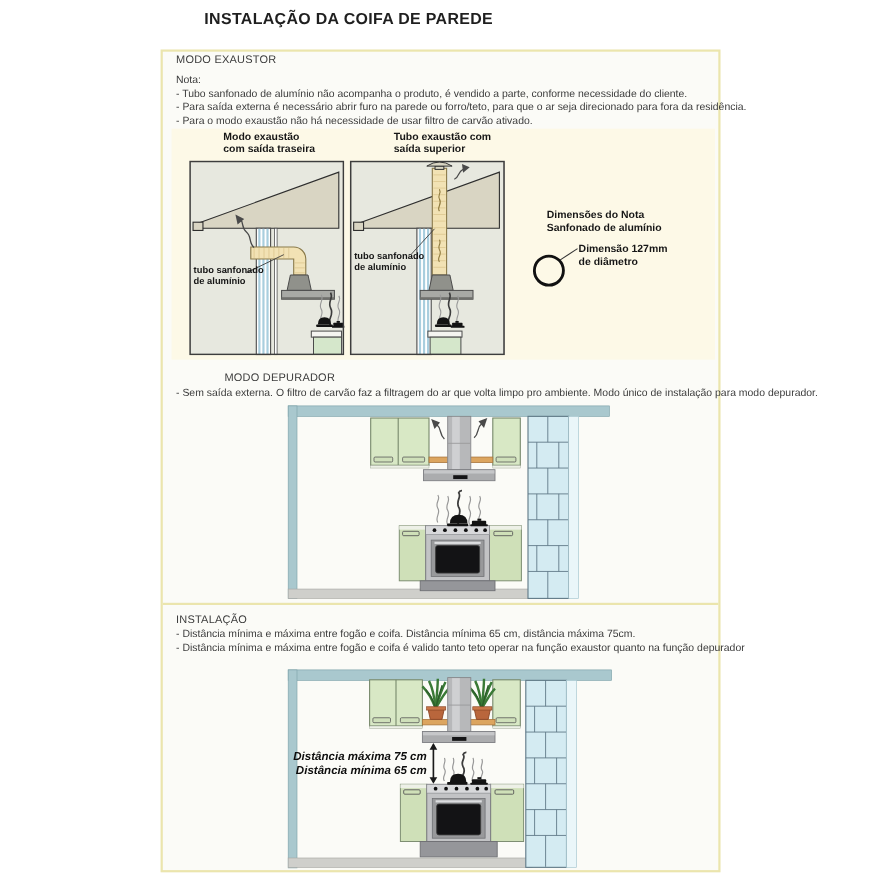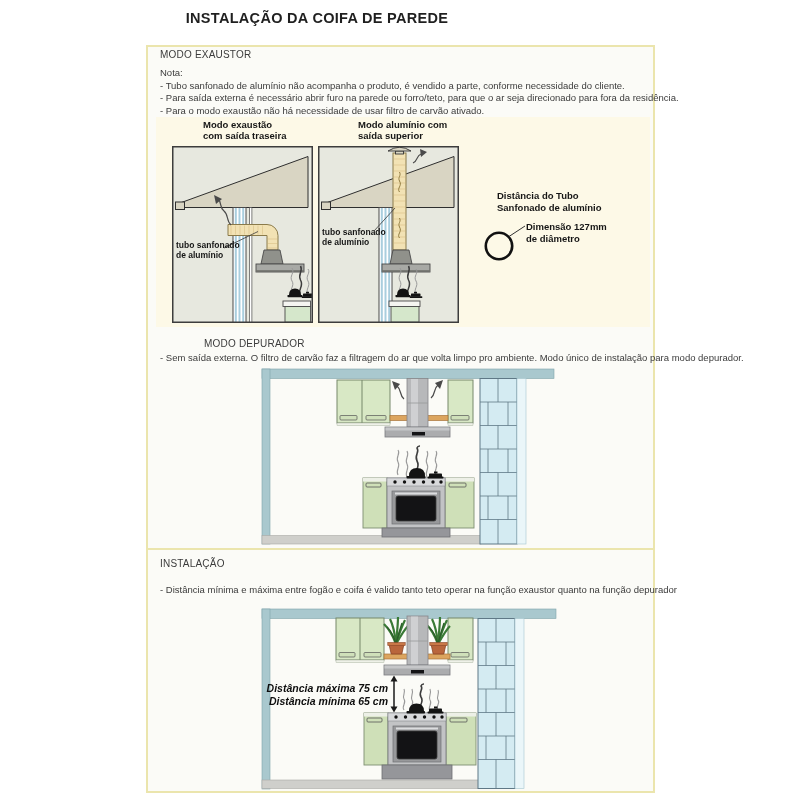--- a/index.html
+++ b/index.html
@@ -36,21 +36,21 @@
   <div class="abs note" style="left:160px;top:104.5px;">- Para o modo exaustão não há necessidade de usar filtro de carvão ativado.</div>
   <div class="abs note" style="left:160px;top:92px;">- Para saída externa é necessário abrir furo na parede ou forro/teto, para que o ar seja direcionado para fora da residência.</div>
 
   <div class="abs cream" style="left:156px;top:117px;width:494px;height:210px;"></div>
 
   <div class="abs diag-title" style="left:163px;top:120px;">
     <div>Modo exaustão</div>
     <div>com saída traseira</div>
   </div>
   <div class="abs diag-title" style="left:318px;top:120px;">
-    <div>Modo alumínio com</div>
+    <div>Tubo exaustão com</div>
     <div>saída superior</div>
   </div>
 
   <svg class="abs" style="left:172px;top:146px;" width="141" height="177" viewBox="0 0 141 177">
     <rect x="0.75" y="0.75" width="139.5" height="175.5" fill="#e7e8df" stroke="none"></rect>
     <g>
       <polygon points="8,57 136,10.5 136,61.5 8,61.5" fill="#d9d5c3" stroke="#2e2e2e" stroke-width="1"></polygon>
       <rect x="3.5" y="56" width="9" height="7.5" fill="#d9d5c3" stroke="#2e2e2e" stroke-width="1"></rect>
     </g>
     <g>
@@ -175,21 +175,21 @@
   <div class="abs small-label" style="left:176px;top:241px;">
     <div>tubo sanfonado</div>
     <div>de alumínio</div>
   </div>
   <div class="abs small-label" style="left:322px;top:228px;">
     <div>tubo sanfonado</div>
     <div>de alumínio</div>
   </div>
 
   <div class="abs dim-title" style="left:497px;top:190px;">
-    <div>Distância do Tubo</div>
+    <div>Dimensões do Nota</div>
     <div>Sanfonado de alumínio</div>
   </div>
   <svg class="abs" style="left:482px;top:216px;" width="50" height="48" viewBox="0 0 50 48">
     <circle cx="17" cy="30" r="13.2" fill="none" stroke="#111111" stroke-width="2.6"></circle>
     <path d="M27,20.5 L43,10" fill="none" stroke="#333333" stroke-width="1"></path>
   </svg>
   <div class="abs dim-title" style="left:526px;top:221px;">
     <div>Dimensão 127mm</div>
     <div>de diâmetro</div>
   </div>
@@ -286,20 +286,21 @@
       <rect x="161.5" y="111" width="19" height="2.5" rx="0.7"></rect>
       <rect x="184" y="108.5" width="13" height="4" rx="0.8"></rect>
       <rect x="182.5" y="111.5" width="16" height="2" rx="0.7"></rect>
       <rect x="189" y="106.5" width="3.5" height="2"></rect>
     </g>
   </svg>
 
   <div class="abs separator" style="top:548px;"></div>
 
   <div class="abs sec-h" style="left:160px;top:558px;">INSTALAÇÃO</div>
+  <div class="abs note" style="left:160px;top:571px;">- Distância mínima e máxima entre fogão e coifa. Distância mínima 65 cm, distância máxima 75cm.</div>
   <div class="abs note" style="left:160px;top:583.5px;">- Distância mínima e máxima entre fogão e coifa é valido tanto teto operar na função exaustor quanto na função depurador</div>
 
   <svg class="abs" style="left:246px;top:606px;" width="315" height="184" viewBox="0 0 315 184">
     <g>
       <rect x="16" y="3" width="294" height="9.5" fill="#a9c8ce" stroke="#7fa3ab" stroke-width="0.6"></rect>
       <rect x="16" y="3" width="8" height="180" fill="#a9c8ce" stroke="#7fa3ab" stroke-width="0.6"></rect>
       <rect x="16" y="174" width="222" height="8.5" fill="#cfcfcb" stroke="#a9a9a5" stroke-width="0.6"></rect>
     </g>
     <g>
       <rect x="232" y="12.5" width="37" height="170" fill="#d4ebf2" stroke="#5f7886" stroke-width="1"></rect>

